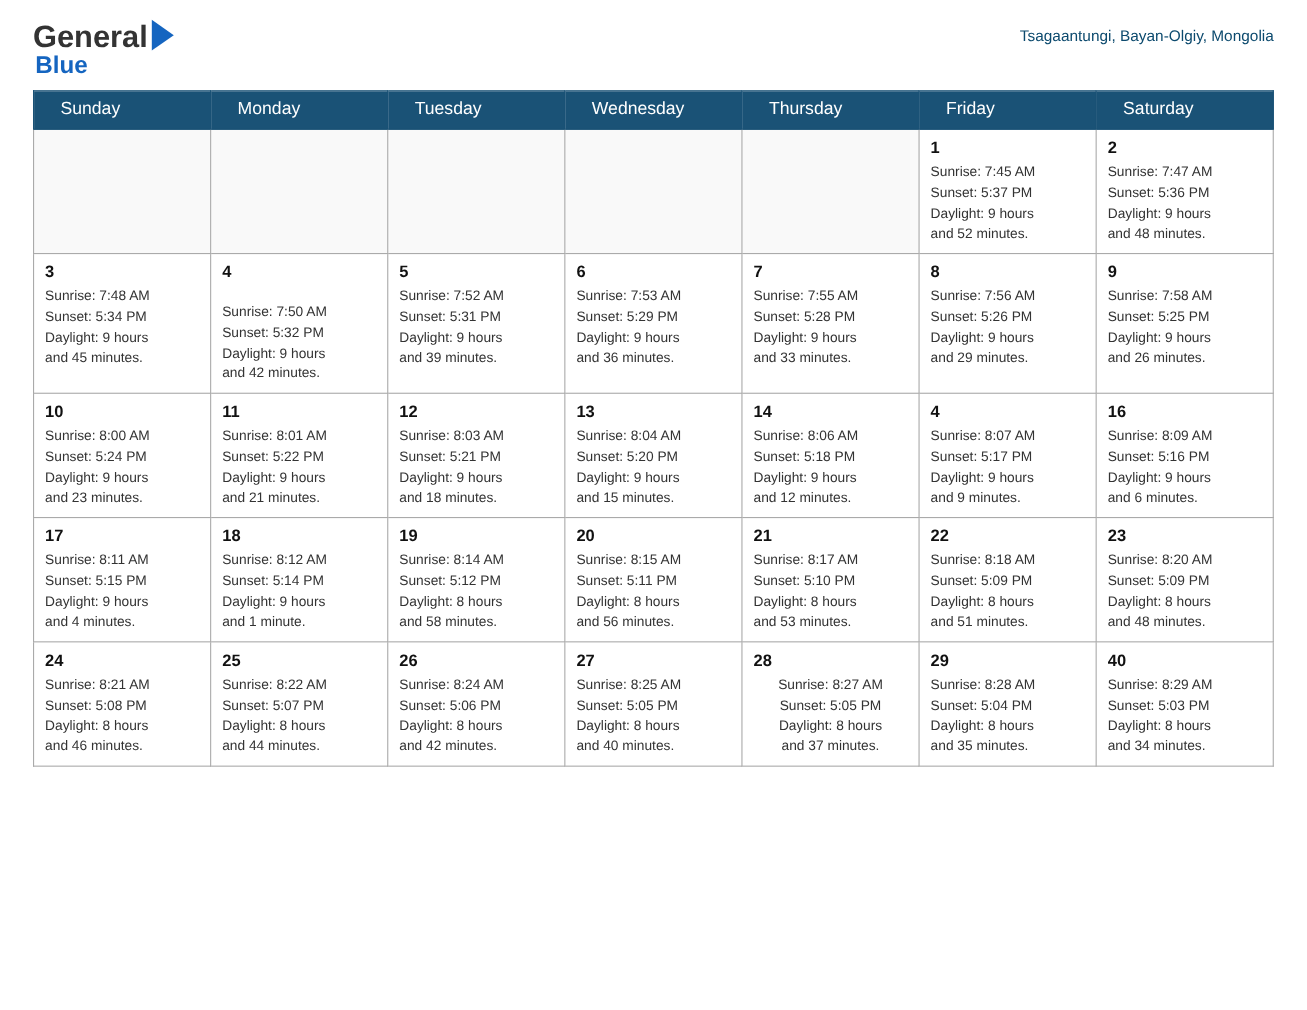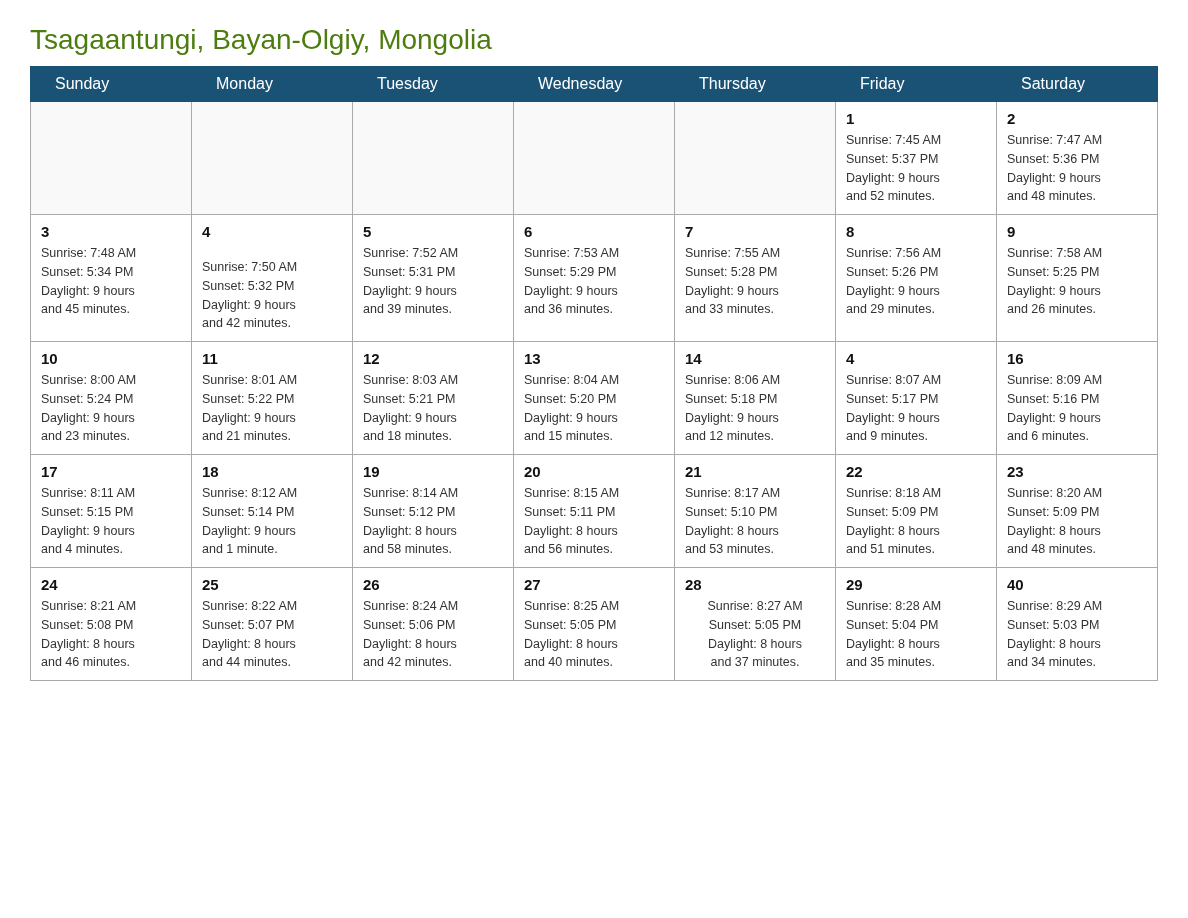--- a/index.html
+++ b/index.html
@@ -25,22 +25,22 @@
     .title-area {
       text-align: right;
     }
     .calendar-title {
       font-size: 52px;
       font-weight: bold;
       color: #222;
       line-height: 1.1;
     }
     .calendar-subtitle {
-      font-size: 28px;
-      color: #4d7c0f;
+      font-size: 14px;
+      color: #0c4a6e;
       margin-top: 4px;
     }
     .calendar-table {
       width: 100%;
       border-collapse: collapse;
       margin-top: 10px;
       table-layout: fixed;
     }
     .calendar-table thead tr th {
       background-color: #1a5276;
@@ -99,20 +99,27 @@
       font-size: 22px;
       font-weight: bold;
       margin-top: -2px;
       padding-left: 2px;
     }
   </style>
 </head>
 <body>
 
 <div class="header-area">
+  <div class="logo-wrapper">
+    <div class="logo-line1">
+      <span class="logo-text">General</span>
+      <span class="logo-arrow"></span>
+    </div>
+    <div class="logo-line2">Blue</div>
+  </div>
   <div class="title-area">
     <div class="calendar-subtitle">Tsagaantungi, Bayan-Olgiy, Mongolia</div>
   </div>
 </div>
 
 <table class="calendar-table">
   <thead>
     <tr>
     <th>Sunday</th>
         <th>Monday</th>

